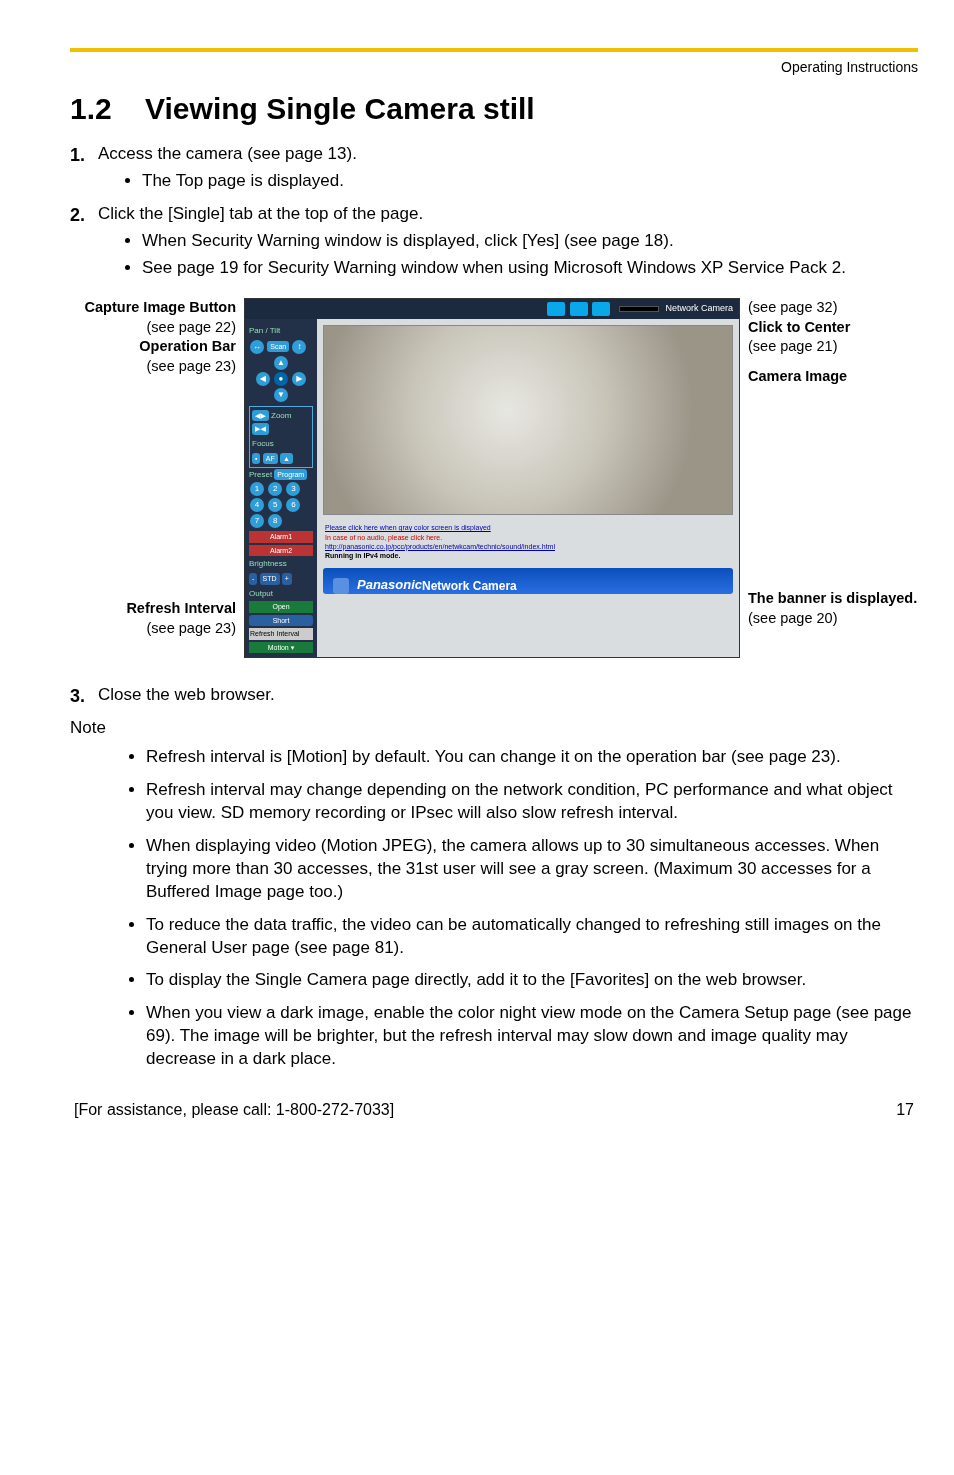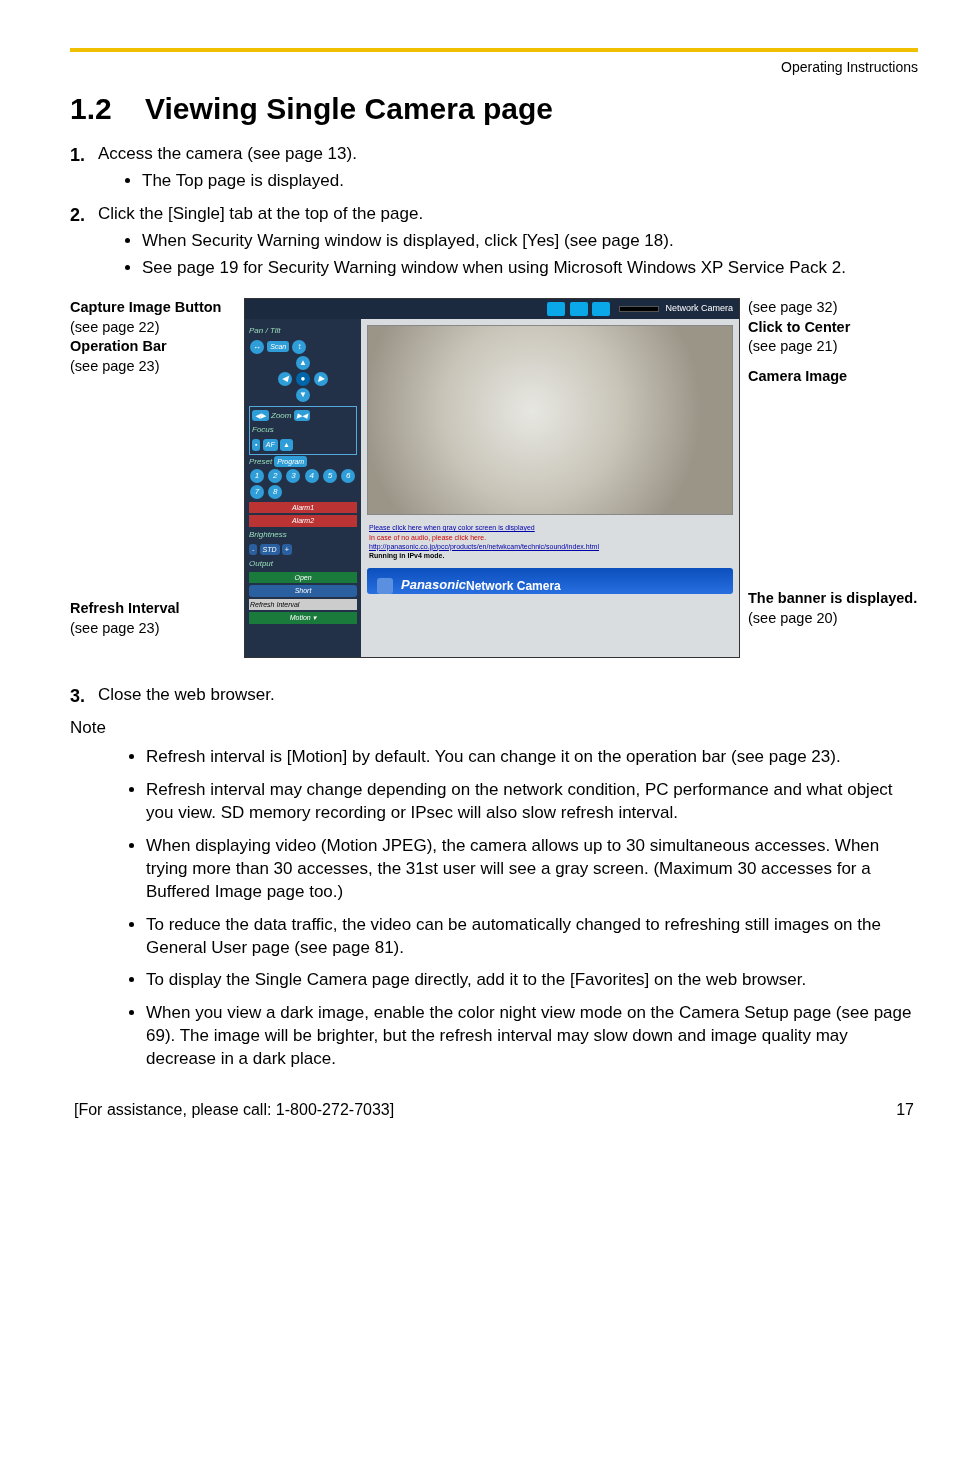--- a/index.html
+++ b/index.html
@@ -55,21 +55,21 @@
   .figure-wrap {
     margin: 18px 0 26px 0;
     position: relative;
     display: flex;
     align-items: stretch;
     gap: 0;
   }
   .fig-left {
     width: 174px;
     flex: 0 0 174px;
-    text-align: left;
+    text-align: right;
     font-size: 14.5px;
     padding-right: 8px;
     display: flex;
     flex-direction: column;
     justify-content: space-between;
   }
   .fig-left .group { margin-bottom: 8px; }
   .fig-center {
     flex: 1;
     background: linear-gradient(#283850, #1c2a40);
@@ -99,26 +99,25 @@
   .mock-top .ic {
     display: inline-block;
     width: 18px; height: 14px;
     background: #0aa8e8;
     border-radius: 2px;
     margin-right: 2px;
     vertical-align: middle;
   }
   .mock-body { display: flex; height: calc(100% - 18px); }
   .mock-side {
-    width: 116px;
+    width: 72px;
     background: #233148;
     color: #fff;
     font-size: 8px;
     padding: 4px;
-    font-style: italic;
   }
   .mock-side .lbl { color: #9db; margin: 3px 0 2px; }
   .mock-side .btn {
     background: #2f9ed8; color: #fff; border-radius: 3px;
     padding: 1px 3px; margin: 1px 0; display: inline-block;
     font-size: 7px;
   }
   .mock-side .circ {
     width: 14px; height: 14px; border-radius: 50%;
     background: #2f9ed8; display: inline-block; margin: 1px;
@@ -179,21 +178,21 @@
 </style>
 </head>
 <body>
 
 <div class="page">
   <div class="header-line"></div>
   <div class="header-text">Operating Instructions</div>
 
   <h1 class="section-title">
     <span>1.2</span>&nbsp;&nbsp;&nbsp;
-    <span>Viewing Single Camera page</span>
+    <span>Viewing Single Camera still</span>
   </h1>
 
   <ol class="main-steps">
     <li>
       <span class="step-num">1.</span>
       <span>Access the camera (see page 13).</span>
       <ul class="sub">
         <li>The Top page is displayed.</li>
       </ul>
     </li>

